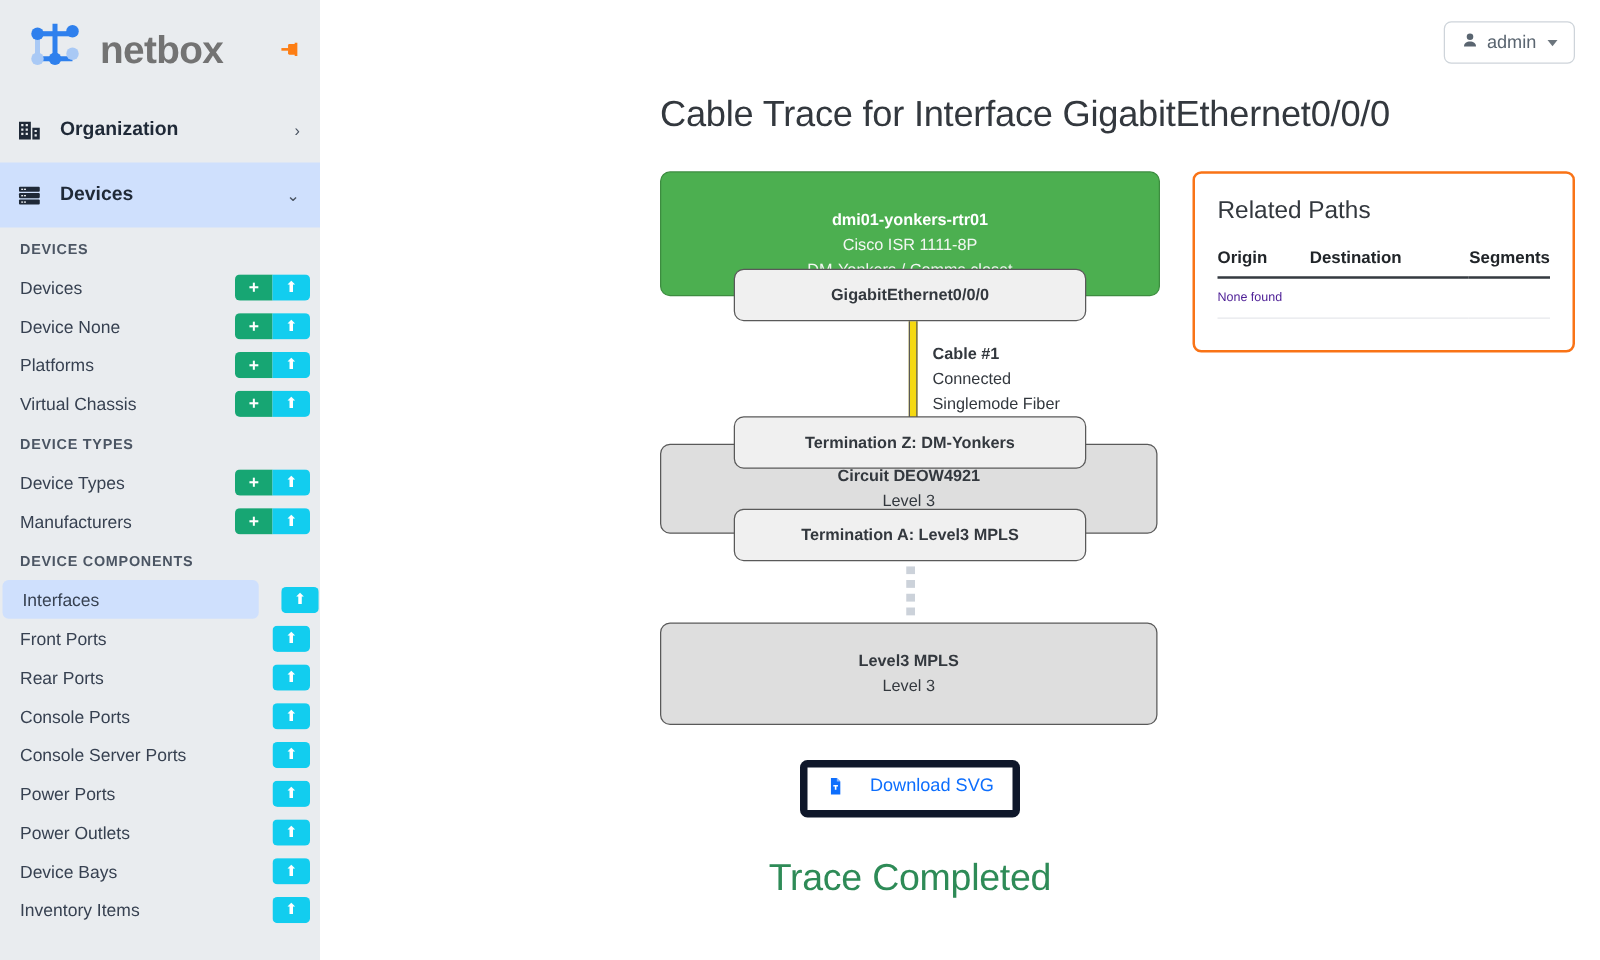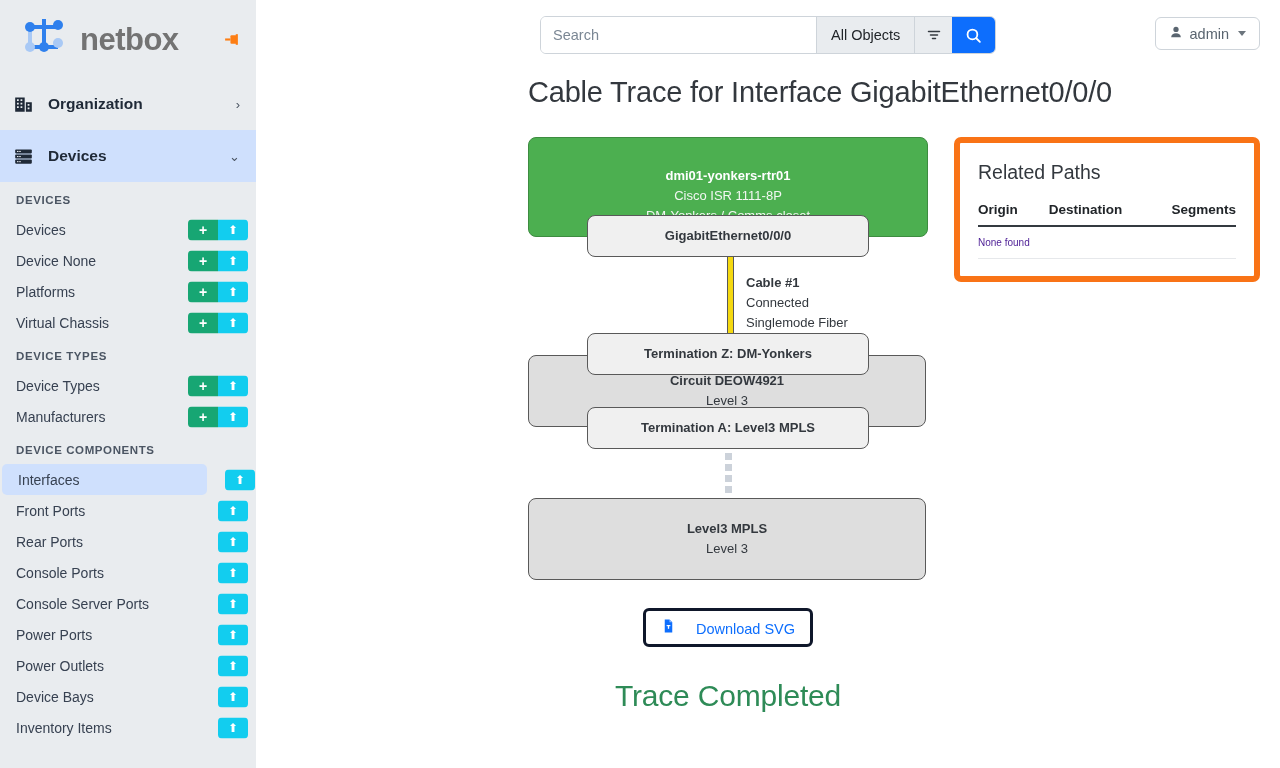--- a/index.html
+++ b/index.html
@@ -166,33 +166,33 @@
   }
 
   .node-provider {
     background: #dedede; width: 398px; height: 82px;
     display: flex; flex-direction: column; align-items: center;
     justify-content: center; color: #33383e; margin-top: -1px;
   }
 
   .dl-row { display: flex; justify-content: center; margin-top: 28px; }
   .dl-btn {
-    border: 3px solid #0f172a; border-radius: 6px; background: #fff;
+    border: 6px solid #0f172a; border-radius: 6px; background: #fff;
     color: #0d6efd; font-size: 14.5px; padding: 7px 15px;
-    display: flex; align-items: flex-end; gap: 20px; cursor: pointer;
+    display: flex; align-items: flex-start; gap: 20px; cursor: pointer;
     font-family: "Liberation Sans", sans-serif;
   }
   .trace-status {
     text-align: center; color: #2e8b57; font-size: 30px;
     font-weight: 400; margin-top: 32px; letter-spacing: -0.2px;
   }
 
   
   .panel {
-    flex: 1; border: 6px solid #f97316; border-radius: 7px;
+    flex: 1; border: 2px solid #f97316; border-radius: 7px;
     background: #fff; padding: 18px 18px 24px 18px; height: 145px;
     max-width: 566px;
   }
   .panel-title { font-size: 19.5px; color: #33383e; font-weight: 400; padding-bottom: 16px; }
   table.paths { width: 100%; border-collapse: collapse; }
   table.paths th {
     text-align: left; font-size: 13.5px; color: #212529; font-weight: 700;
     padding: 2px 0 8px 0; border-bottom: 2px solid #343a40;
   }
   table.paths td {
@@ -362,37 +362,20 @@
     <span class="ilabel">Inventory Items</span>
     <span class="btn-grp">
       <span class="mini-btn imp">⬆</span>
     </span>
   </div>
 </aside>
 
 <main class="main">
 
   <div class="topbar">
-    <div class="search-wrap">
-      <input class="search-input" type="text" placeholder="Search" style="">
-      <div class="obj-select">All Objects</div>
-      <div class="filter-btn">
-        <svg width="16" height="16" viewBox="0 0 16 16" fill="none" stroke="#343a40" stroke-width="1.5" stroke-linecap="round">
-          <line x1="2.5" y1="4.5" x2="13.5" y2="4.5"></line>
-          <line x1="4.5" y1="8" x2="11.5" y2="8"></line>
-          <line x1="6.5" y1="11.5" x2="9.5" y2="11.5"></line>
-        </svg>
-      </div>
-      <div class="search-btn">
-        <svg width="17" height="17" viewBox="0 0 16 16" fill="none" stroke="#fff" stroke-width="1.7">
-          <circle cx="7" cy="7" r="4.6"></circle>
-            <line x1="10.6" y1="10.6" x2="14" y2="14" stroke-linecap="round"></line>
-        </svg>
-      </div>
-    </div>
     <div class="user-btn">
       <span>
         <svg width="14" height="14" viewBox="0 0 16 16" fill="#5a6570">
           <circle cx="8" cy="5" r="3"></circle>
             <path d="M2.5 14c0-3 2.5-4.6 5.5-4.6s5.5 1.6 5.5 4.6z"></path>
         </svg>
       </span>
       <span>admin</span>
       <span class="caret"></span>
     </div>

